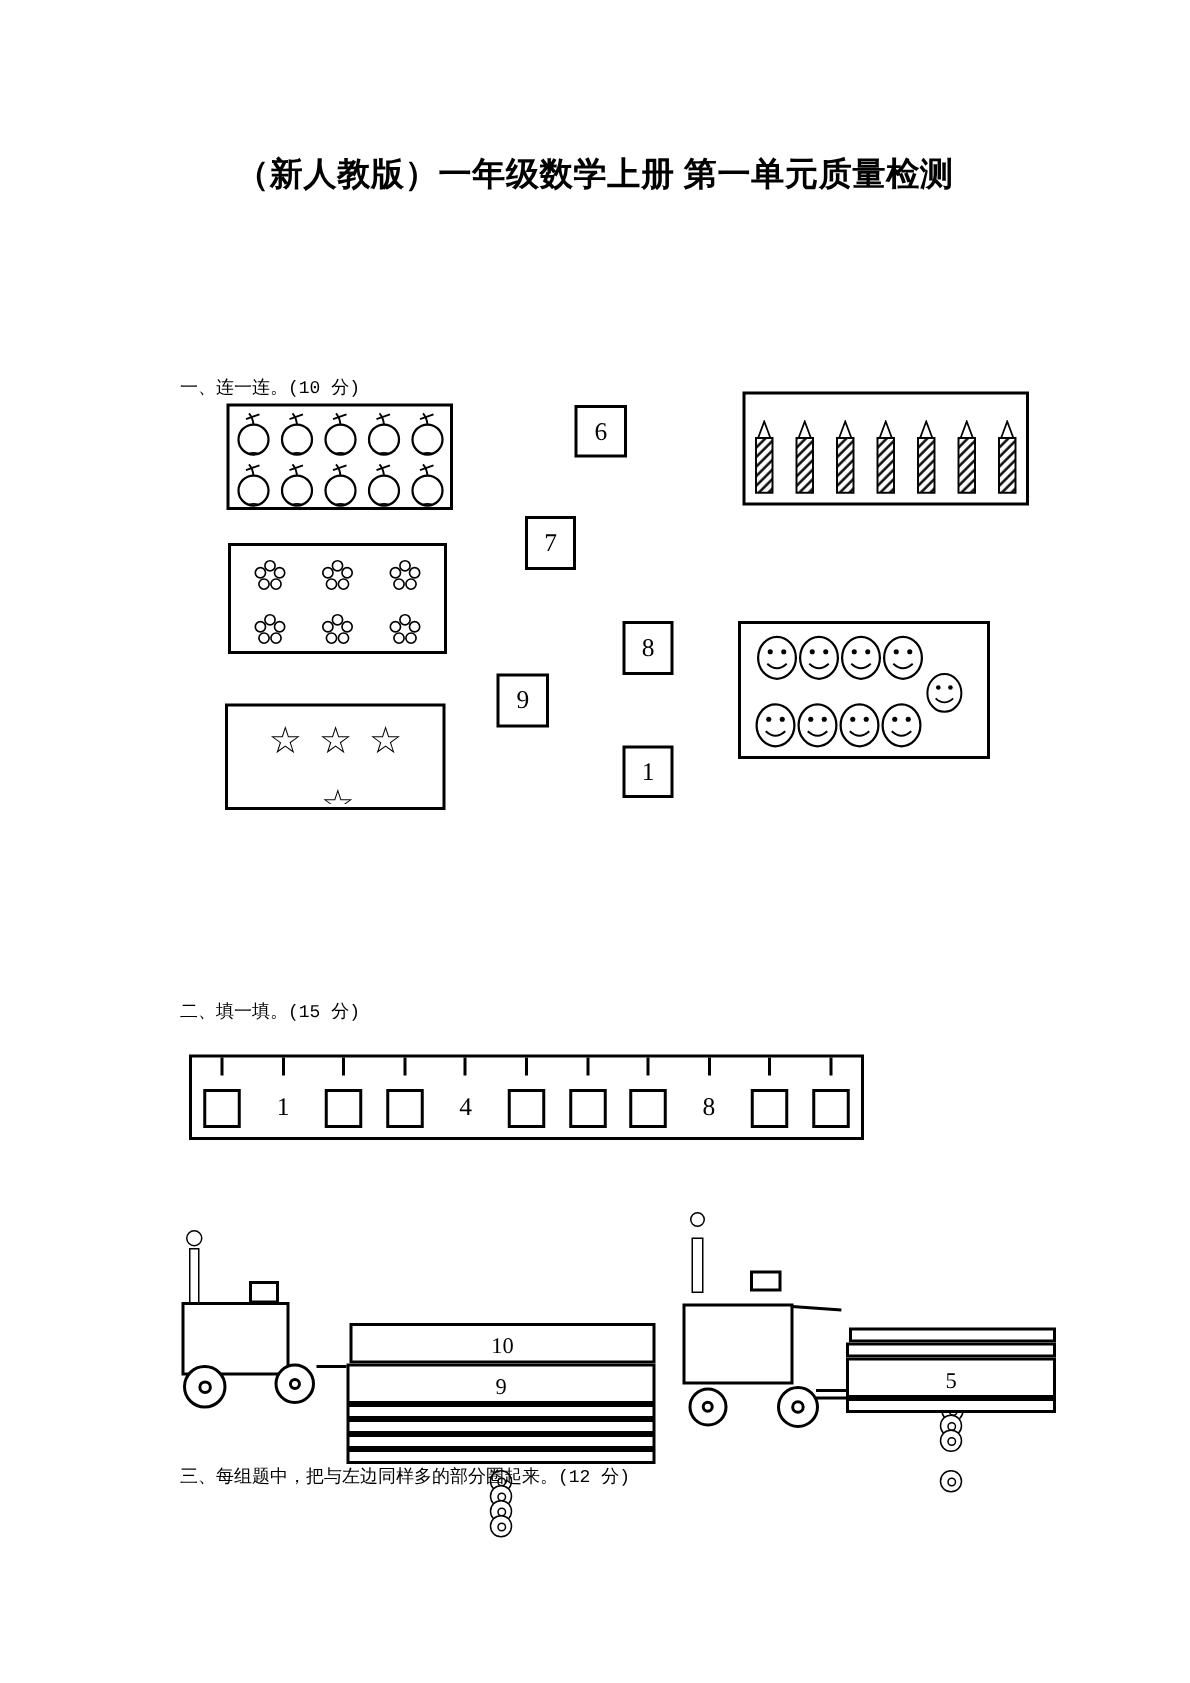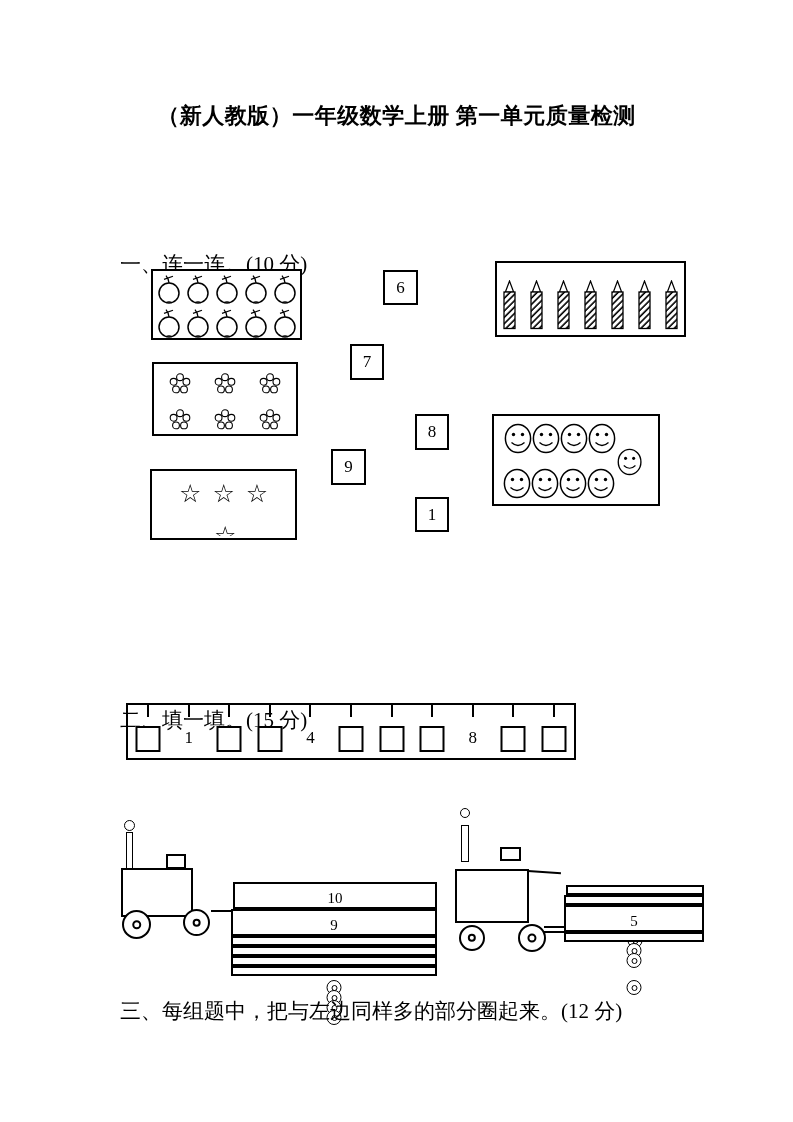--- a/index.html
+++ b/index.html
@@ -6,22 +6,22 @@
   .page{position:relative;width:793px;height:1122px;background:#ffffff;overflow:hidden;
         font-family:"Liberation Serif", serif;color:#000;}
   .abs{position:absolute;}
 
   .title{left:0;top:101px;width:100%;text-align:center;font-size:22px;font-weight:bold;letter-spacing:.5px;}
 
   .fields{left:215px;top:190px;font-size:16.5px;white-space:nowrap;}
   .blank{display:inline-block;border-bottom:1.5px solid #000;height:17px;vertical-align:bottom;}
   .blank.b1{width:56px;} .blank.b2{width:82px;margin-right:15px;} .blank.b3{width:84px;}
 
-  .sec-heading{font-size:21px;white-space:nowrap;}
-  .sec1{left:120px;top:250px;} .sec2{left:120px;top:706px;} .sec3{left:120px;top:997px;}
+  .sec-heading{font-size:12px;white-space:nowrap;font-family:Liberation Mono, monospace;}
+  .sec1{left:120px;top:250px;} .sec2{left:120px;top:666px;} .sec3{left:120px;top:976px;}
 
   .obox{position:absolute;border:2px solid #000;background:#fff;box-sizing:border-box;}
 
   
   .apples-box{left:151px;top:269px;width:151px;height:71px;}
   .candles-box{left:495px;top:261px;width:191px;height:76px;display:flex;justify-content:center;align-items:flex-start;gap:12px;padding-top:17px;}
   .flowers-box{left:152px;top:362px;width:146px;height:74px;}
   .smileys-box{left:492px;top:414px;width:168px;height:92px;}
   .stars-box{left:150px;top:469px;width:147px;height:71px;}
 

